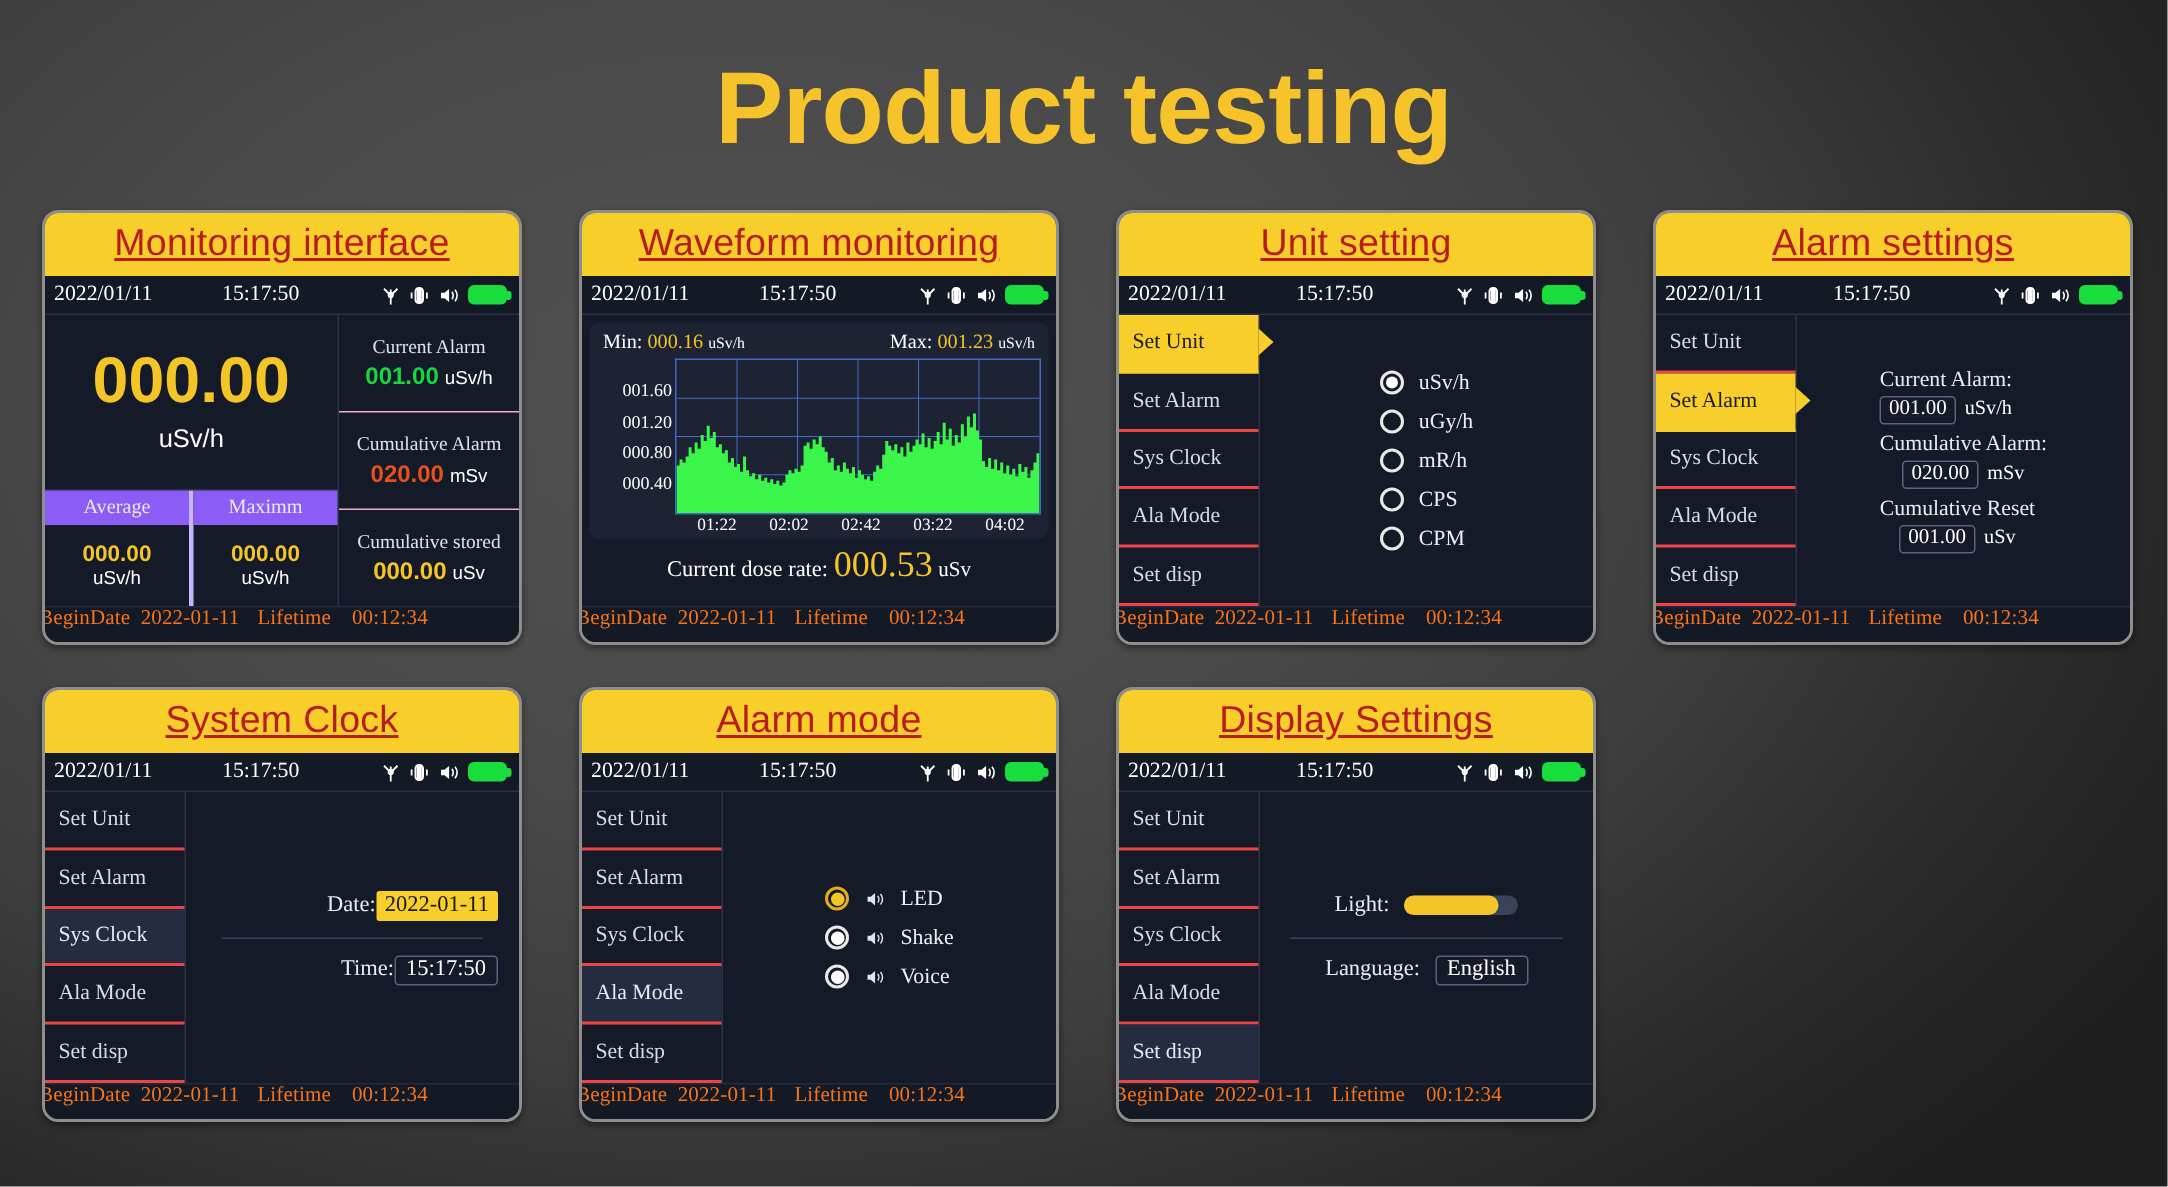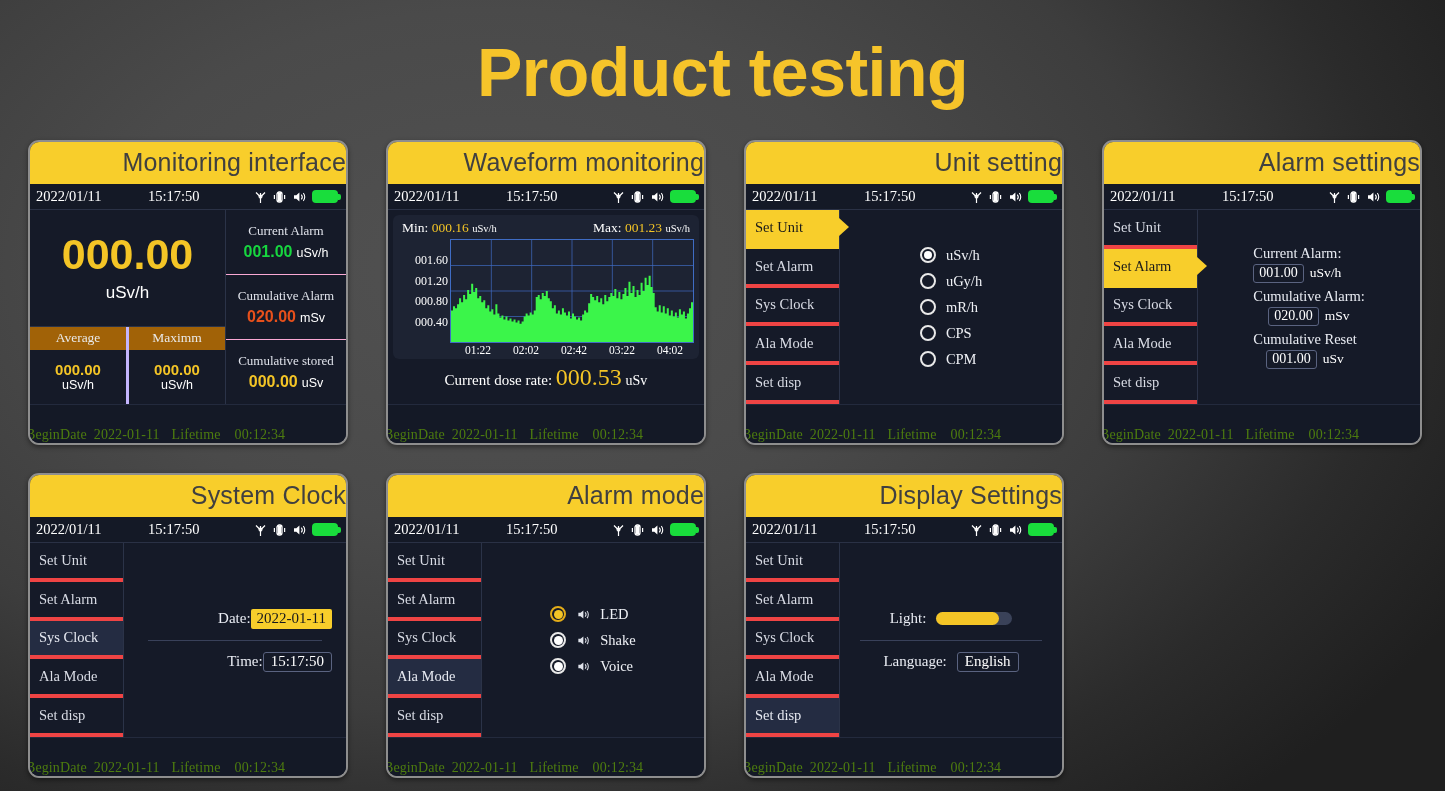--- a/index.html
+++ b/index.html
@@ -36,26 +36,27 @@
     width: 320px;
     border-radius: 11px;
     background: #1a1f2b;
     border: 2px solid #8e8e8e;
     overflow: hidden;
     box-shadow: 0 2px 5px rgba(0,0,0,.45);
     display: flex; flex-direction: column;
   }
   .dev-title {
     background: #F8CE2B;
-    color: #404040;
+    color: #b91c1c;
     font-size: 25px;
-    text-align: right;
+    text-align: center;
     padding: 6px 0 8px;
     line-height: 1.12;
     letter-spacing: .2px;
+    text-decoration: underline;
   }
   .statusbar {
     background: #141926;
     height: 26px;
     display: flex; align-items: center;
     color: #fff;
     font-family: "Liberation Serif", serif;
     font-size: 14.5px;
     padding: 0 6px;
     border-bottom: 1px solid #2a3145;
@@ -72,25 +73,25 @@
   }
   .battery::after {
     content: ""; position: absolute; right: -3px; top: 3.5px;
     width: 3px; height: 6px; background: #19DD3C; border-radius: 0 2px 2px 0;
   }
 
   .dev-body { background: #151a28; flex: 1; position: relative; }
 
   .footer {
     background: #141926;
-    color: #4d7c0f;
+    color: #f97316;
     font-family: "Liberation Serif", serif;
     font-size: 14px;
-    height: 39px;
-    display: flex; align-items: flex-end;
+    height: 24px;
+    display: flex; align-items: flex-start;
     white-space: nowrap;
     overflow: hidden;
     letter-spacing: .1px;
     border-top: 1px solid #232a3d;
   }
   .footer span { display: inline-block; }
   .fo-bd { margin-left: -4px; }
   .fo-date { margin-left: 7px; }
   .fo-life { margin-left: 12px; }
   .fo-time { margin-left: 14px; }
@@ -101,21 +102,21 @@
   .mon-big {
     flex: 1; display: flex; flex-direction: column;
     align-items: center; justify-content: center;
   }
   .mon-big .val { color: #F4C526; font-size: 43px; font-weight: bold; line-height: 1; }
   .mon-big .unit { color: #fff; font-size: 17px; margin-top: 7px; }
   .mon-stats { height: 78px; display: flex; border-top: 1px solid #2b3348; }
   .mon-stat { flex: 1; display: flex; flex-direction: column; }
   .mon-stat + .mon-stat { border-left: 3px solid #c4b5fd; }
   .mon-stat .hd {
-    background: #a16207; color: #e9e9e9;
+    background: #8b5cf6; color: #e9e9e9;
     font-family: "Liberation Serif", serif;
     font-size: 13.5px; text-align: center; padding: 3px 0 4px;
   }
   .mon-stat .bd { flex: 1; display: flex; flex-direction: column; align-items: center; justify-content: center; }
   .mon-stat .bd .n { color: #F4C526; font-size: 15px; font-weight: bold; line-height: 1.15; }
   .mon-stat .bd .u { color: #fff; font-size: 12.5px; line-height: 1.2; }
 
   .mon-right { flex: 1; display: flex; flex-direction: column; }
   .mon-card { flex: 1; display: flex; flex-direction: column; align-items: center; justify-content: center; }
   .mon-card + .mon-card { border-top: 1px solid #f9a8d4; }
@@ -145,21 +146,21 @@
   .menu-layout { display: flex; height: 194px; }
   .menu-col { width: 94px; display: flex; flex-direction: column; border-right: 1px solid #2b3348; }
   .menu-item {
     flex: 1;
     display: flex; align-items: center;
     padding-left: 9px;
     font-family: "Liberation Serif", serif;
     font-size: 14.5px;
     color: #d9dce5;
     position: relative;
-    border-bottom: 4px solid #ef4444;
+    border-bottom: 2px solid #ef4444;
   }
   .menu-item.sel-yellow { background: #F8CE2B; color: #1a1a1a; border-bottom-color: #F8CE2B; }
   .menu-item.sel-yellow::after {
     content: ""; position: absolute; right: -10px; top: 50%; transform: translateY(-50%);
     border-top: 9px solid transparent; border-bottom: 9px solid transparent;
     border-left: 10px solid #F8CE2B;
   }
   .menu-item.sel-dim { background: #242c42; color: #e6e9f1; }
   .menu-pane { flex: 1; position: relative; display: flex; align-items: center; justify-content: center; }
 

